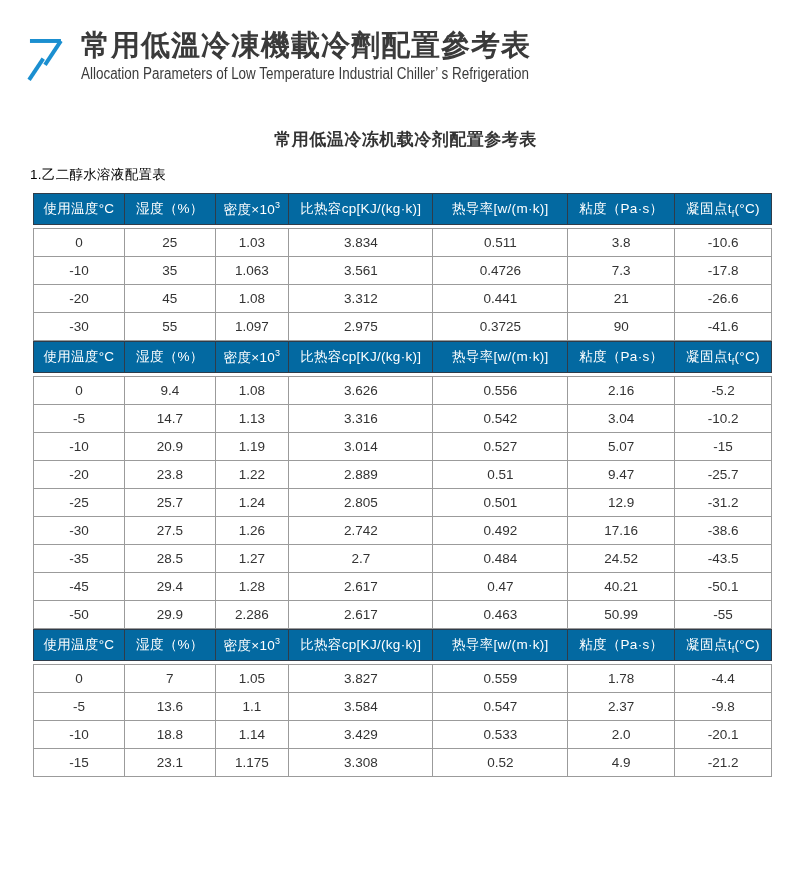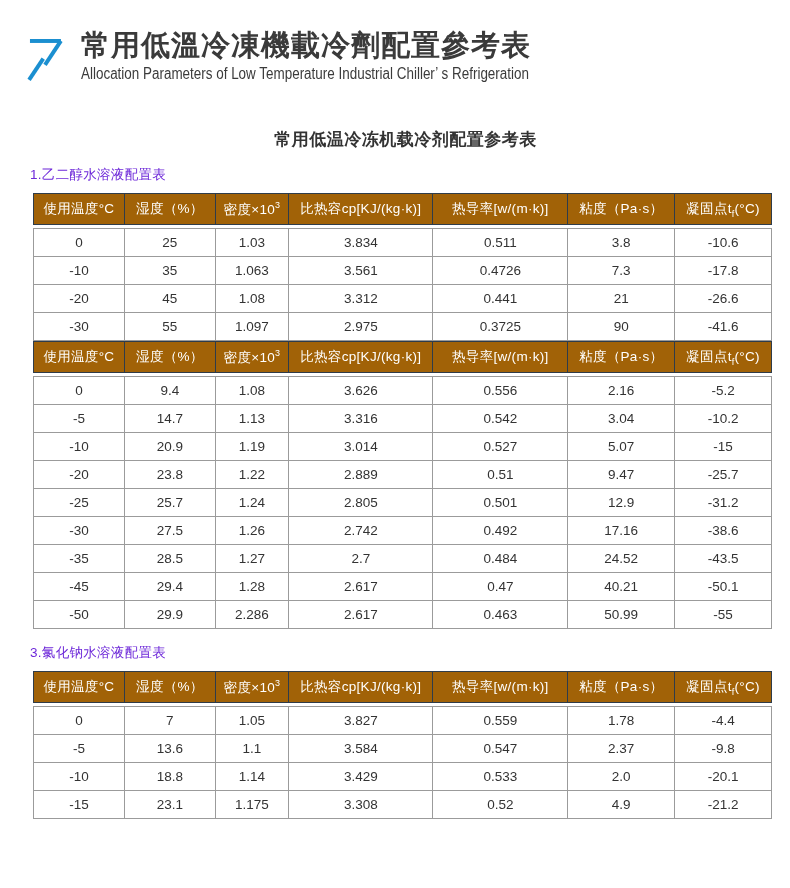--- a/index.html
+++ b/index.html
@@ -25,29 +25,29 @@
 
   
   .doc-title{
     text-align:center;font-size:17px;font-weight:700;color:#333;
     margin-top:45px;letter-spacing:0.5px;padding-left:21px;
   }
 
   
   .section{margin:0 18px 0 30px;}
   .section-label{
-    font-size:13.5px;font-weight:500;color:#6d28d9;
+    font-size:13.5px;font-weight:500;color:#000000;
     margin:0 0 9px 0;padding-top:15px;letter-spacing:0.3px;
   }
   table{
     width:739px;margin-left:3px;
     border-collapse:separate;border-spacing:0;table-layout:fixed;
   }
   th{
-    background:#a16207;color:#fff;font-weight:400;font-size:13.5px;
+    background:#0369a1;color:#fff;font-weight:400;font-size:13.5px;
     height:30px;padding:0;text-align:center;letter-spacing:0.3px;
     border-top:1px solid #2f3c4a;border-bottom:1px solid #2f3c4a;
     border-right:1px solid #2f3c4a;
   }
   th:first-child{border-left:1px solid #2f3c4a;}
   th sup{font-size:9px;}
   th sub{font-size:9px;}
   th:nth-child(1){width:12.3%;}
   th:nth-child(2){width:12.3%;}
   th:nth-child(3){width:9.9%;}
@@ -236,21 +236,20 @@
             <td>2.617</td>
             <td>0.463</td>
             <td>50.99</td>
             <td>-55</td>
           </tr>
         </tbody>
     </table>
   </div>
 
   <div class="section">
-    <div class="section-label">3.氯化钠水溶液配置表</div>
     <table>
       <thead>
           <tr>
             <th>使用温度°C</th>
             <th>湿度（%）</th>
             <th>密度×10<sup>3</sup></th>
             <th>比热容cp[KJ/(kg·k)]</th>
             <th>热导率[w/(m·k)]</th>
             <th>粘度（Pa·s）</th>
             <th>凝固点t<sub>f</sub>(°C)</th>

